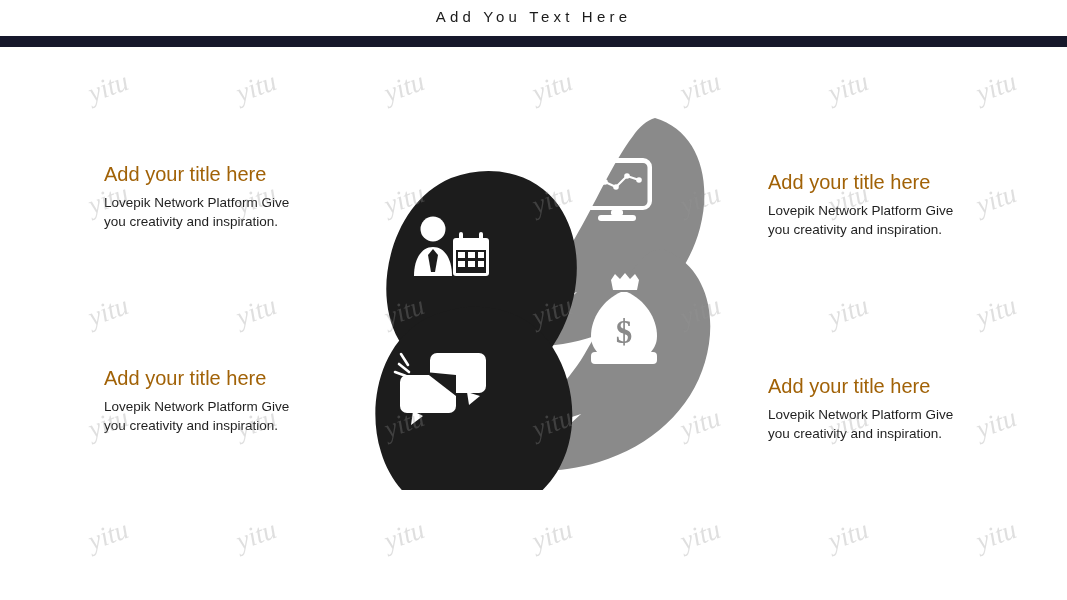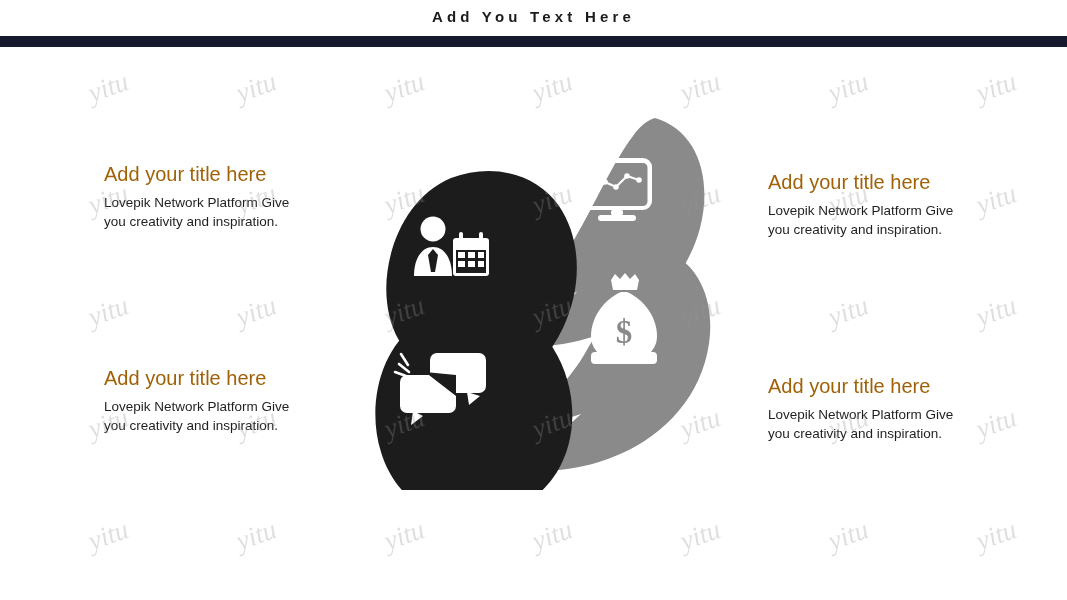--- a/index.html
+++ b/index.html
@@ -18,21 +18,21 @@
 
   
   #header-title {
     position: absolute;
     top: 8px;
     left: 0;
     width: 1067px;
     text-align: center;
     font-family: "Liberation Sans", sans-serif;
     font-size: 15px;
-    font-weight: 700;
+    font-weight: 400;
     letter-spacing: 4.2px;
     color: #1b1b1b;
     white-space: nowrap;
   }
   #header-rule {
     position: absolute;
     top: 36px;
     left: 0;
     width: 1067px;
     height: 11px;

